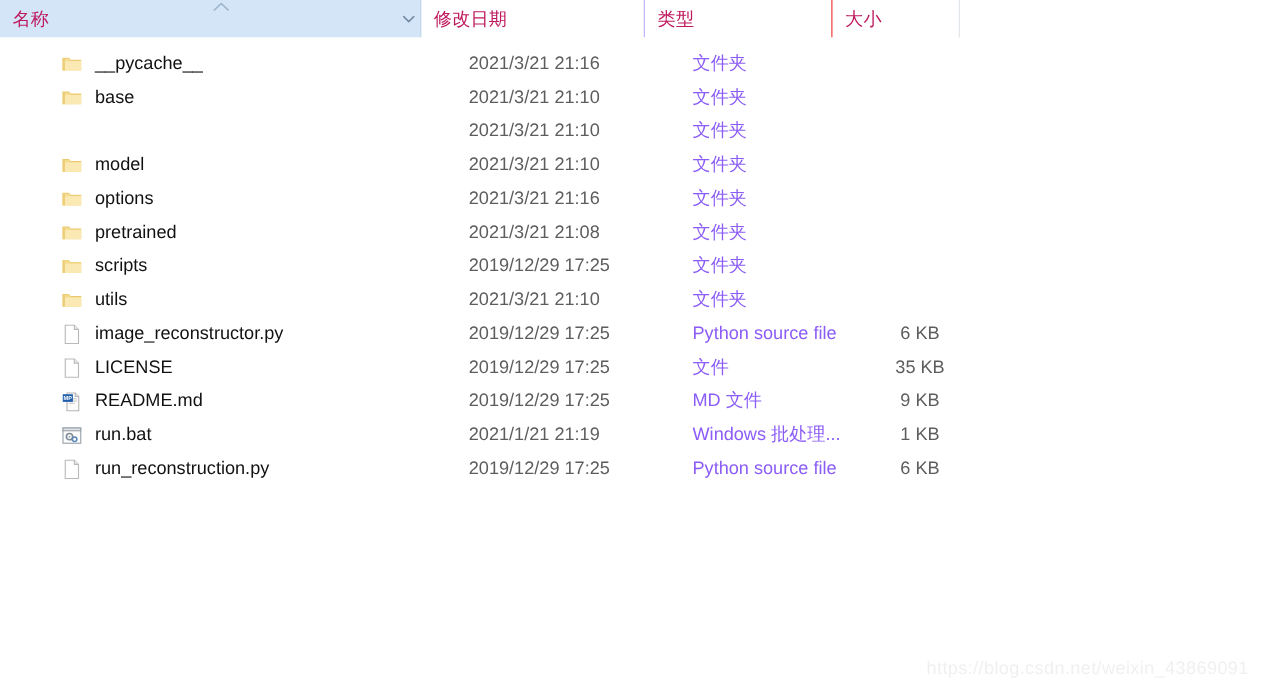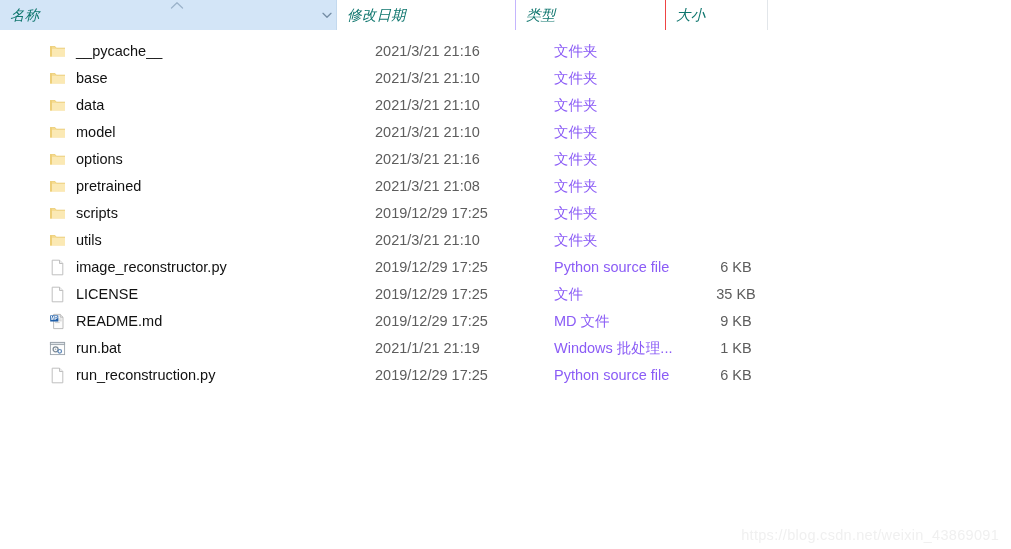--- a/index.html
+++ b/index.html
@@ -31,25 +31,24 @@
     box-sizing: border-box;
   }
   .hcell {
     position: absolute;
     top: 0;
     height: 30px;
     box-sizing: border-box;
     display: flex;
     align-items: center;
     font-size: 14.5px;
-    color: #0f766e;
+    color: #be185d;
     letter-spacing: .2px;
     white-space: nowrap;
     user-select: none;
-    font-style: italic;
   }
   .hcell .hlabel { padding-left: 10px; }
 
   .hcell-name {
     left: 0;
     width: 337px;
     background: #d3e5f7;
     border-right: 1px solid #c3d9ee;
   }
   .hcell-date {
@@ -229,31 +228,20 @@
               <path d="M1 3.6h2v9.8H1z" fill="#eecf79"></path>
             </svg>
           </span>
           <span class="fname">base</span>
         </div>
         <div class="cell cell-date">2021/3/21 21:10</div>
         <div class="cell cell-type">文件夹</div>
         <div class="cell cell-size"></div>
       </div>
       <div class="file-row">
-        <div class="cell cell-name">
-          <span class="icon">
-            <svg viewBox="0 0 17 17" width="17" height="17">
-              <path d="M1 3.6h5.1l1.3 1.6H16v8.2H1z" fill="#f6dc92"></path>
-              <path d="M1 3.6h5.1l1.3 1.6H16" fill="none" stroke="#e9c86a" stroke-width=".8"></path>
-              <path d="M2.6 5.9H16v7.5H2.6z" fill="#fbe9b4"></path>
-              <path d="M1 3.6h2v9.8H1z" fill="#eecf79"></path>
-            </svg>
-          </span>
-          <span class="fname">data</span>
-        </div>
         <div class="cell cell-date">2021/3/21 21:10</div>
         <div class="cell cell-type">文件夹</div>
         <div class="cell cell-size"></div>
       </div>
       <div class="file-row">
         <div class="cell cell-name">
           <span class="icon">
             <svg viewBox="0 0 17 17" width="17" height="17">
               <path d="M1 3.6h5.1l1.3 1.6H16v8.2H1z" fill="#f6dc92"></path>
               <path d="M1 3.6h5.1l1.3 1.6H16" fill="none" stroke="#e9c86a" stroke-width=".8"></path>

